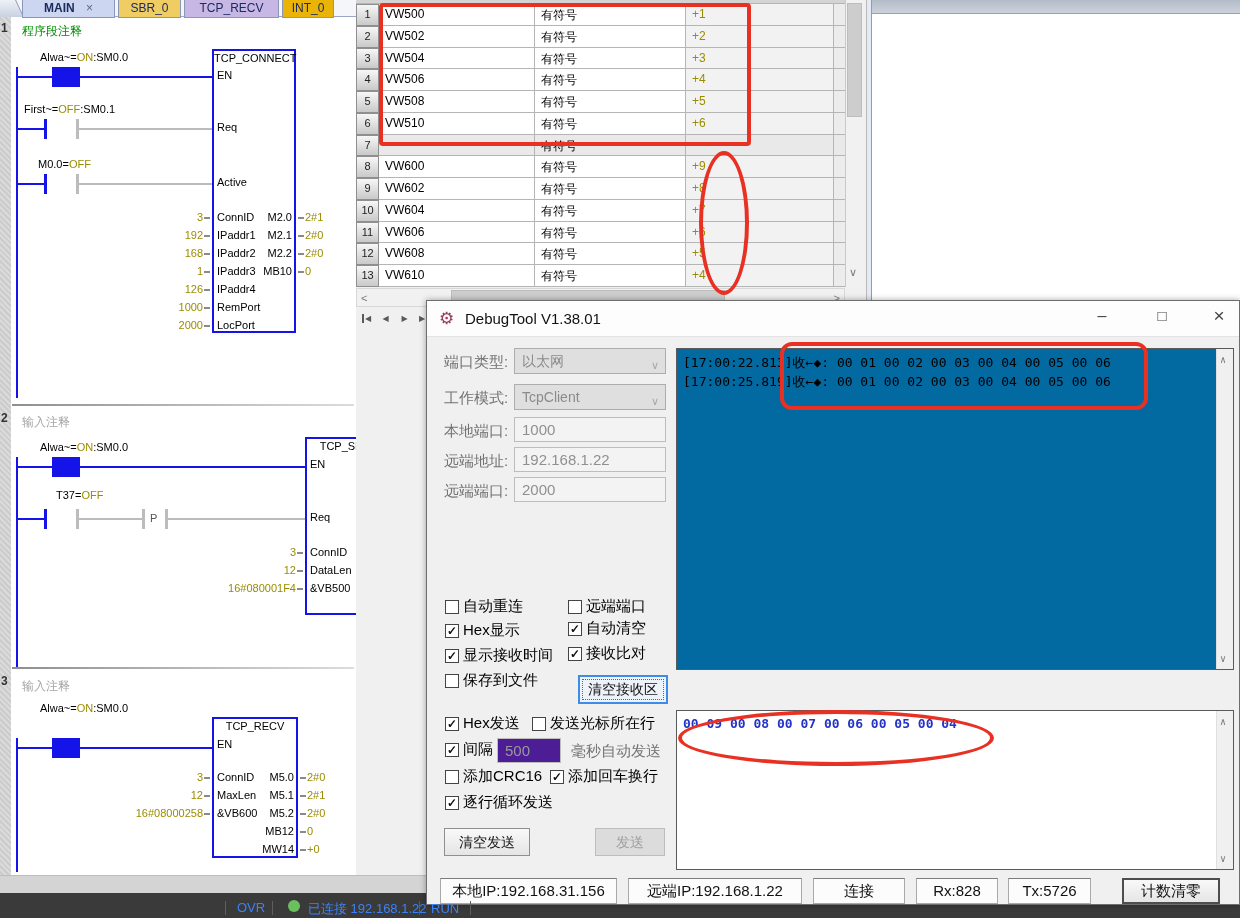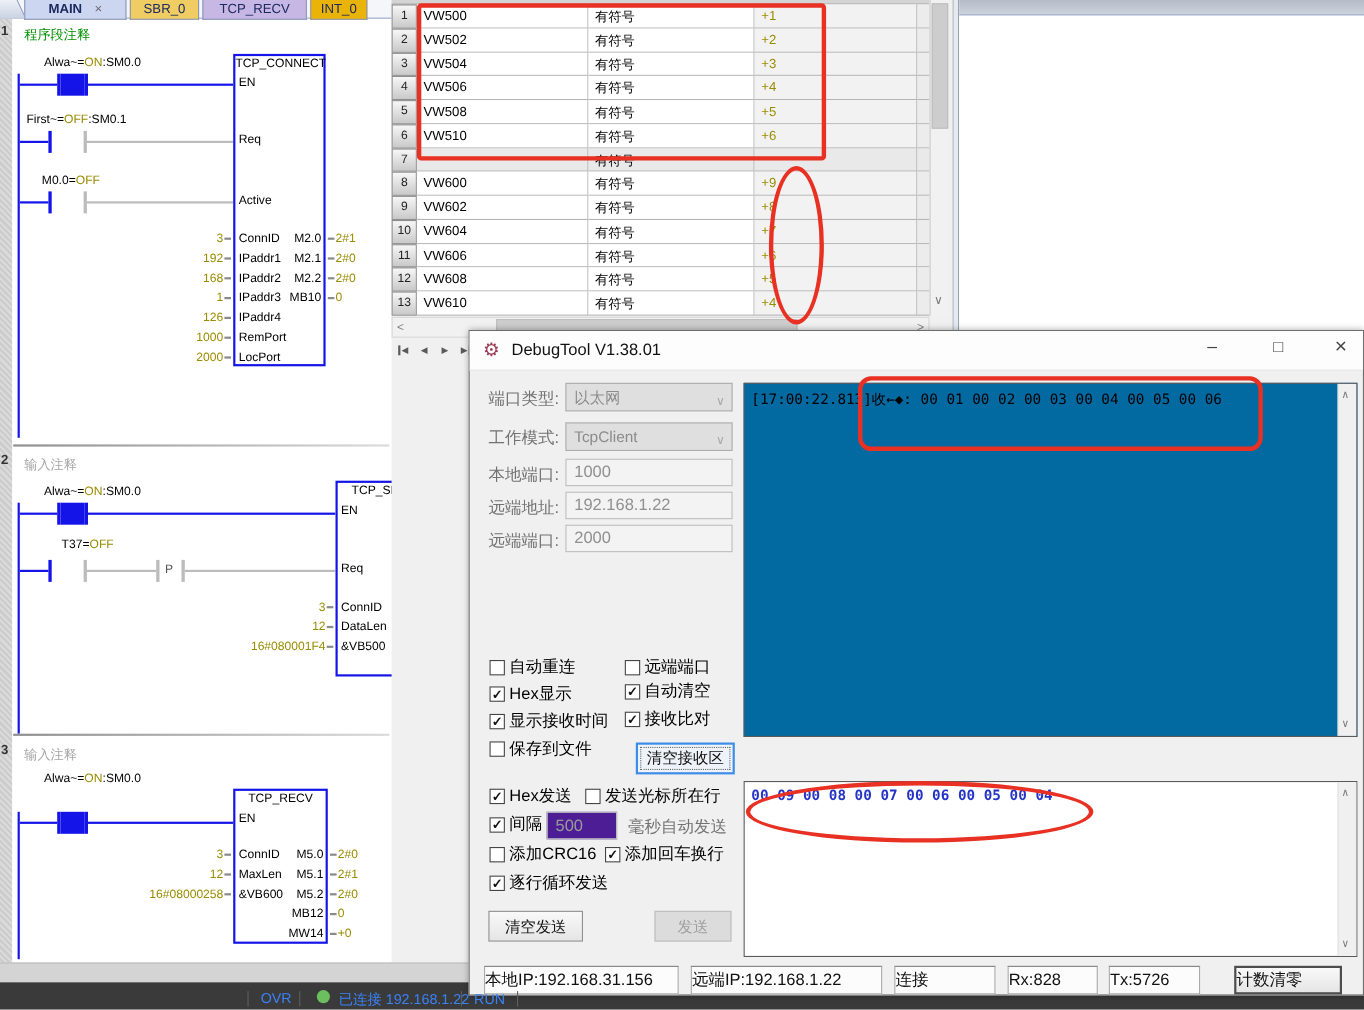--- a/index.html
+++ b/index.html
@@ -42,21 +42,21 @@
 #win{position:absolute;left:426px;top:300px;width:814px;height:605px;background:#f0f0f0;border:1px solid #6e6e6e;box-shadow:0 0 6px rgba(0,0,0,.35)}
 .wl{position:absolute;font-size:15px;color:#737373;white-space:nowrap}
 .ctrl{position:absolute;height:26px;background:#dfdfdf;border:1px solid #adadad;color:#8b8b8b;font-size:14px;line-height:24px;padding-left:7px}
 .inp{position:absolute;height:25px;background:#f3f3f3;border:1px solid #bdbdbd;color:#909090;font-size:15px;line-height:23px;padding-left:7px}
 .chev{position:absolute;right:6px;top:4px;color:#a8a8a8;font-size:11px}
 .btn{position:absolute;background:linear-gradient(#f9f9f9,#e5e5e5);border:1px solid #8f8f8f;font-size:14px;color:#111;text-align:center}
 .cb{position:absolute;display:flex;align-items:center;font-size:15px;color:#000;white-space:nowrap}
 .cb i{width:14px;height:14px;border:1px solid #444;background:#fff;margin-right:4px;display:inline-flex;align-items:center;justify-content:center;font-style:normal;font-size:12px;color:#111;flex:none}
 .cb.on i::before{content:"✓";font-weight:bold}
 .iobox{position:absolute;border:1px solid #5a5a5a;font-family:"DejaVu Sans Mono",monospace;font-size:13px}
-.sbox{position:absolute;height:26px;background:#fcfcfc;border:1px solid #a9a9a9;border-top-color:#7c7c7c;font-size:15px;color:#111;line-height:24px}
+.sbox{position:absolute;height:26px;background:#fcfcfc;border:1px solid #a9a9a9;border-top-color:#7c7c7c;font-size:15px;color:#111;text-align:center;line-height:24px}
 
 .ann{position:absolute;border:4px solid #e83023;z-index:60}
 .statxt{position:absolute;font-size:13px;color:#3b82f6;white-space:nowrap}
 .ssep{position:absolute;width:1px;height:14px;background:#5e5e5e;top:901px}
 </style>
 </head>
 <body>
 
 <div id="root">
 
@@ -418,20 +418,21 @@
     <div class="cb on" style="left:18px;top:492px">
         <i></i>
         <span>逐行循环发送</span>
       </div>
 
     <div class="btn" style="left:17px;top:527px;width:86px;height:28px;line-height:26px">清空发送</div>
     <div class="btn" style="left:168px;top:527px;width:70px;height:28px;line-height:26px;background:#dcdcdc;color:#9e9e9e;border-color:#bdbdbd">发送</div>
 
     <div class="iobox" style="left:249px;top:47px;width:558px;height:322px;background:#0369a1">
       <div style="padding:5px 0 0 6px;white-space:nowrap">[17:00:22.813]收←◆: 00 01 00 02 00 03 00 04 00 05 00 06</div>
+      <div style="padding:1px 0 0 6px;white-space:nowrap">[17:00:25.819]收←◆: 00 01 00 02 00 03 00 04 00 05 00 06</div>
       <div class="a" style="right:0;top:0;width:17px;height:320px;background:#f0f0f0;border-left:1px solid #e0e0e0">
         <div class="sarrow" style="left:3px;top:5px">∧</div>
         <div class="sarrow" style="left:3px;bottom:5px">∨</div>
       </div>
     </div>
 
     <div class="iobox" style="left:249px;top:409px;width:558px;height:160px;background:#fff">
       <div style="padding:5px 0 0 6px;color:#2433c8;font-weight:600;white-space:nowrap">00 09 00 08 00 07 00 06 00 05 00 04</div>
       <div class="a" style="right:0;top:0;width:17px;height:158px;background:#f0f0f0;border-left:1px solid #e0e0e0">
         <div class="sarrow" style="left:3px;top:5px">∧</div>

